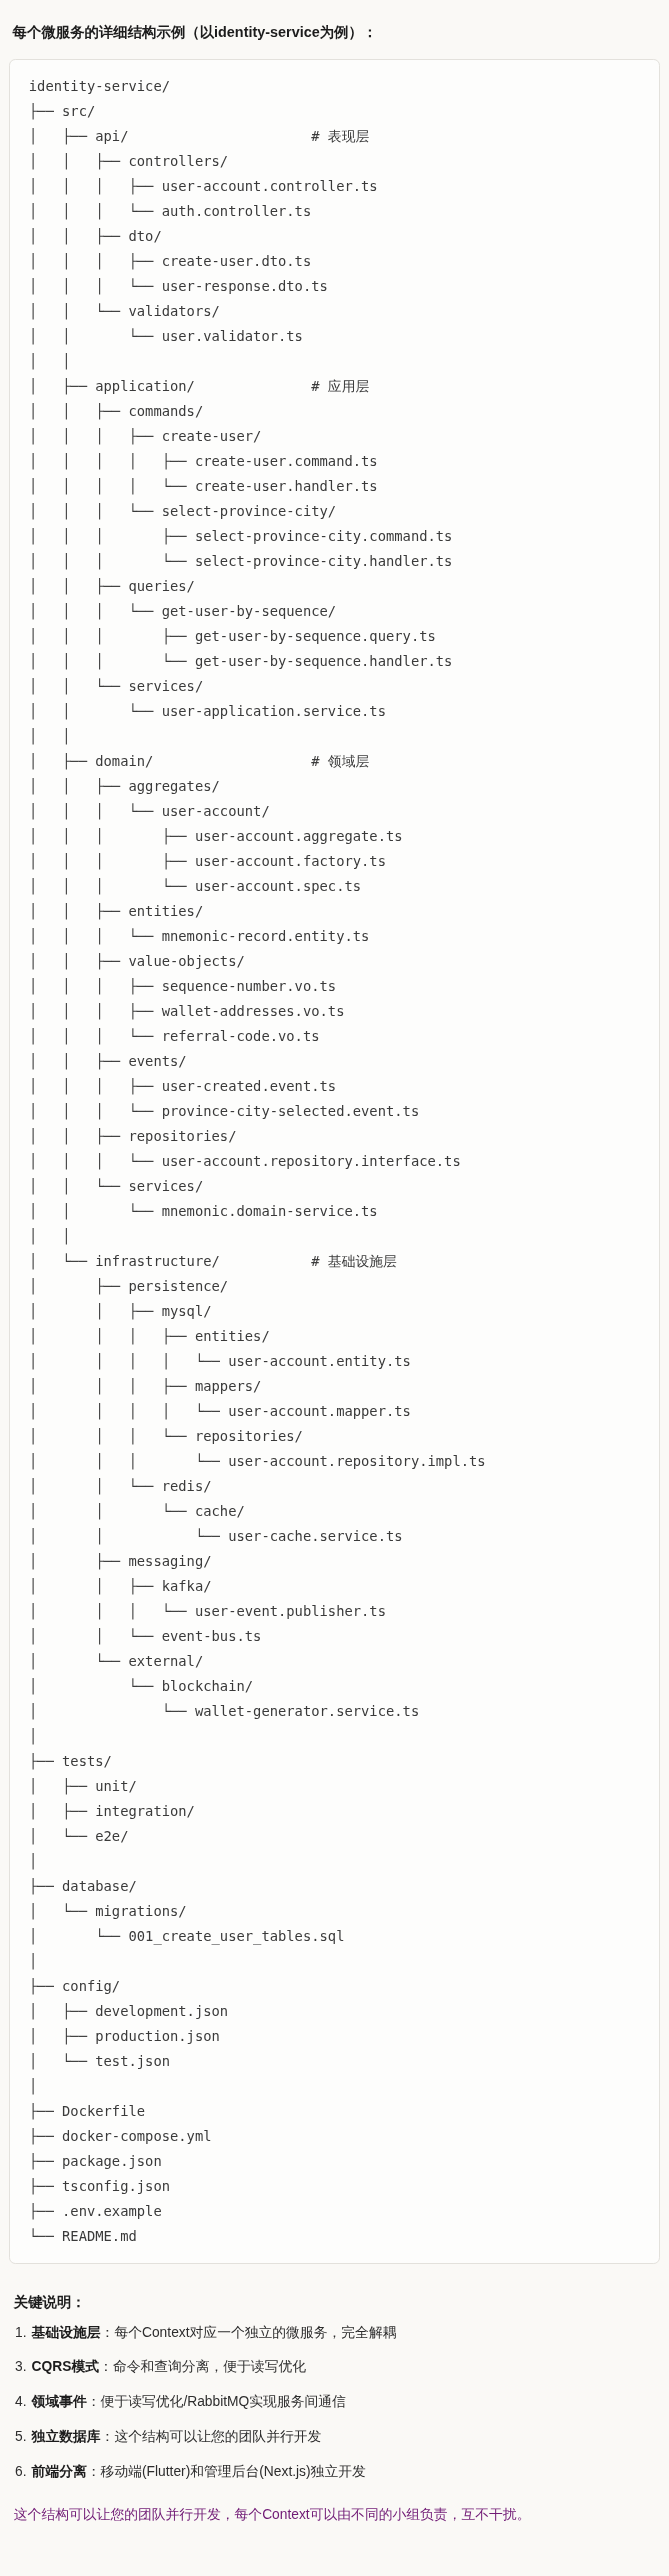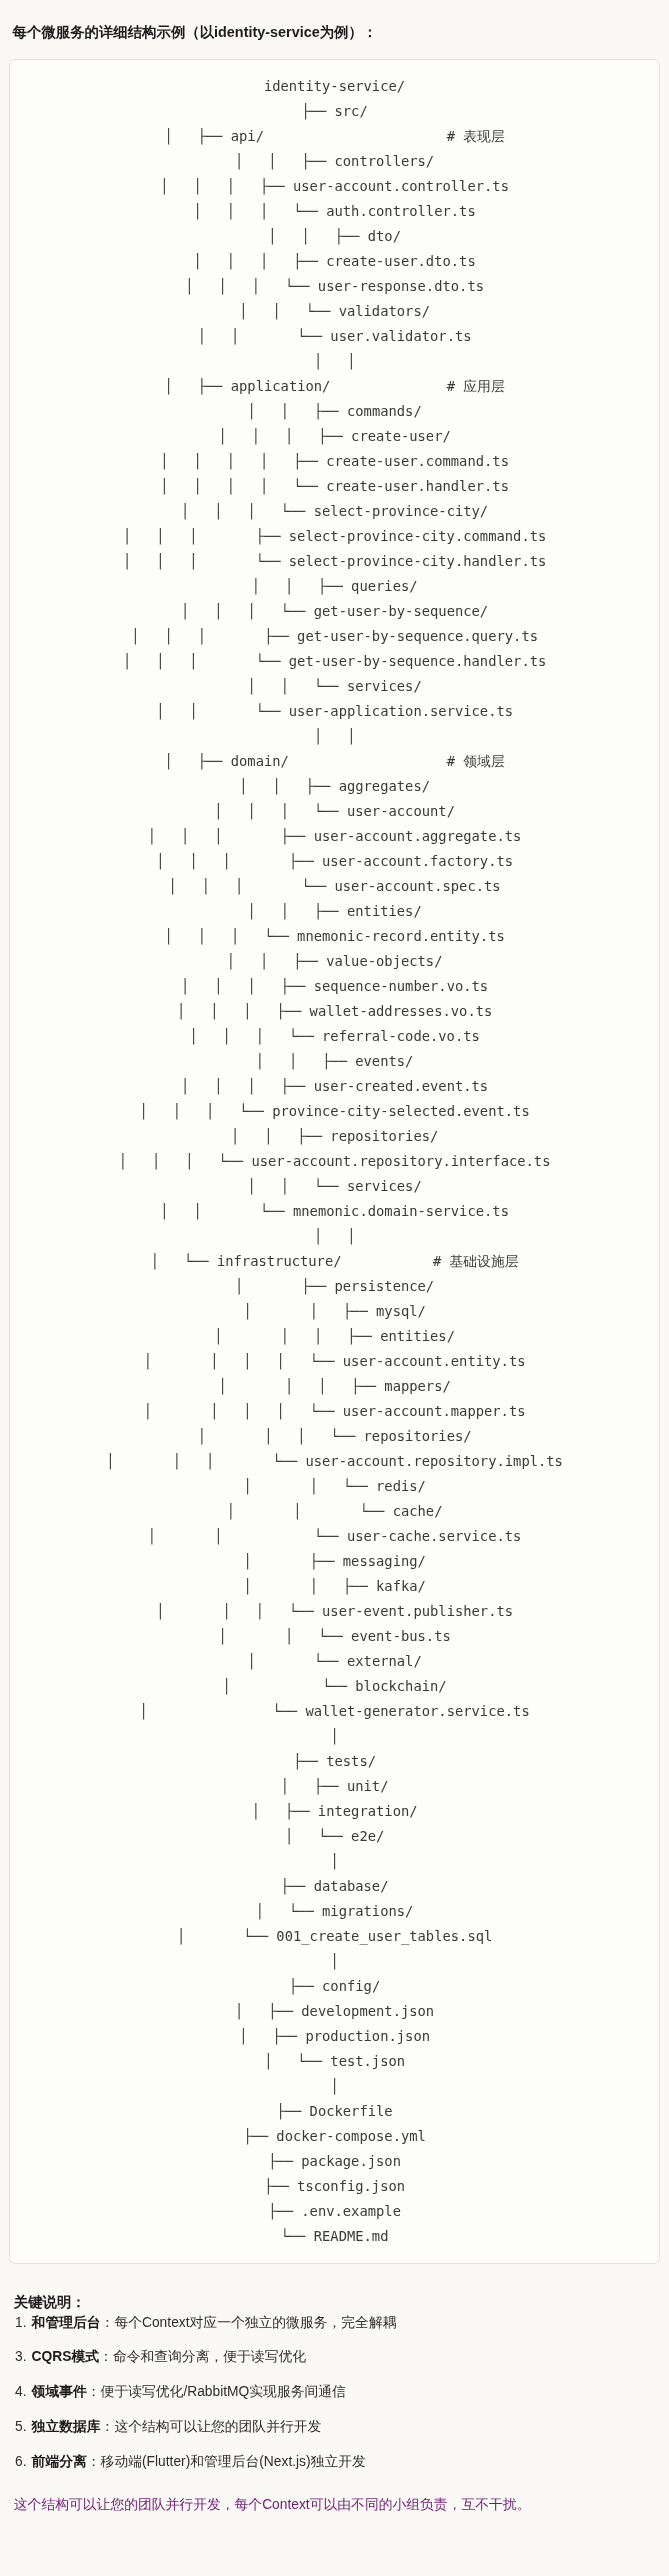--- a/index.html
+++ b/index.html
@@ -28,30 +28,29 @@
     padding: 13.8px 19px;
     box-sizing: border-box;
   }
   .tree {
     margin: 0;
     font-family: "DejaVu Sans Mono", "Liberation Mono", monospace;
     font-size: 13.8px;
     line-height: 25px;
     color: #3a3a3a;
     white-space: pre;
-    text-align: center;
   }
   .notes {
     margin: 29px 5px 0 5px;
   }
   .notes-heading {
     font-size: 14.4px;
     font-weight: bold;
     color: #1c1c1c;
-    margin: 0 0 0 0;
+    margin: 0 0 10px 0;
   }
   .note-item {
     font-size: 13.8px;
     line-height: 21px;
     margin: 0 0 13.8px 1.3px;
     color: #2d2d2d;
   }
   .note-item .num {
     margin-right: 5px;
   }
@@ -160,21 +159,21 @@
 ├── package.json
 ├── tsconfig.json
 ├── .env.example
 └── README.md</pre>
   </div>
 
   <div class="notes">
     <p class="notes-heading">关键说明：</p>
 
     <div class="note-item">
-      <span class="num">1.</span><span class="term">和管理后台</span><span class="colon">：</span><span class="txt">每个Context对应一个独立的微服务，完全解耦</span>
+      <span class="num">1.</span><span class="term">基础设施层</span><span class="colon">：</span><span class="txt">每个Context对应一个独立的微服务，完全解耦</span>
     </div>
 
 
     <div class="note-item">
       <span class="num">3.</span><span class="term">CQRS模式</span><span class="colon">：</span><span class="txt">命令和查询分离，便于读写优化</span>
     </div>
 
     <div class="note-item">
       <span class="num">4.</span><span class="term">领域事件</span><span class="colon">：</span><span class="txt">便于读写优化/RabbitMQ实现服务间通信</span>
     </div>

